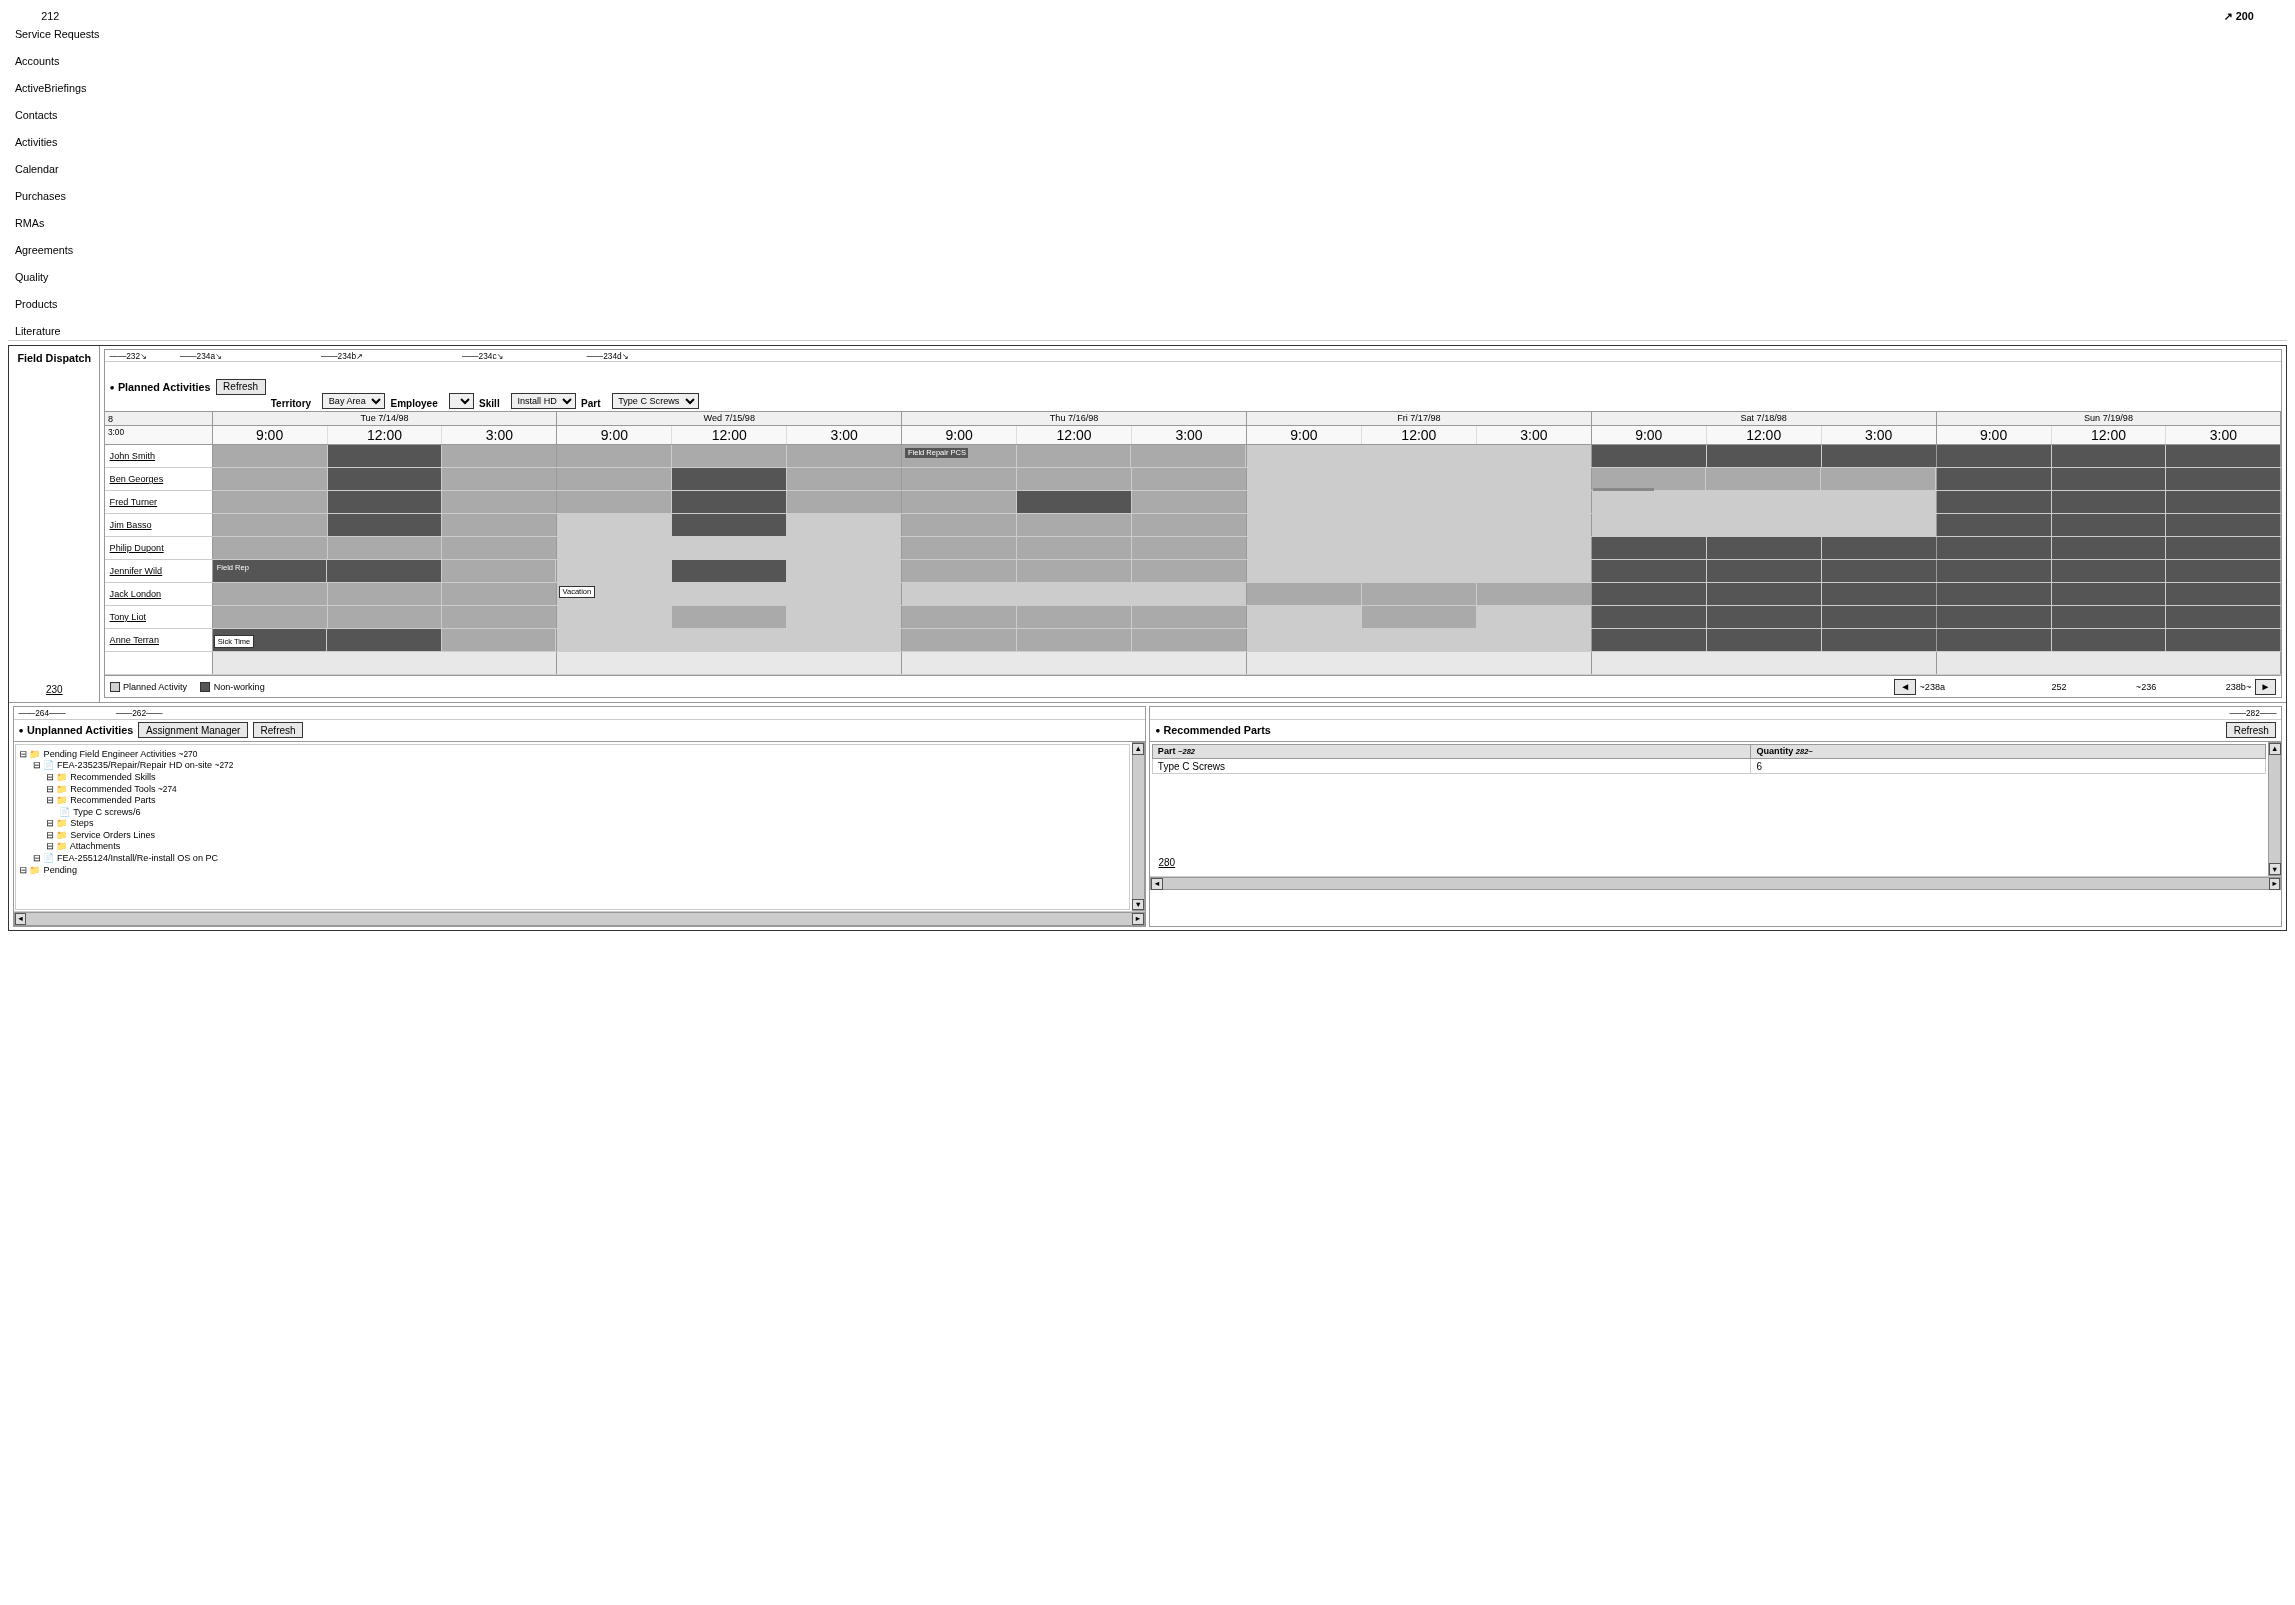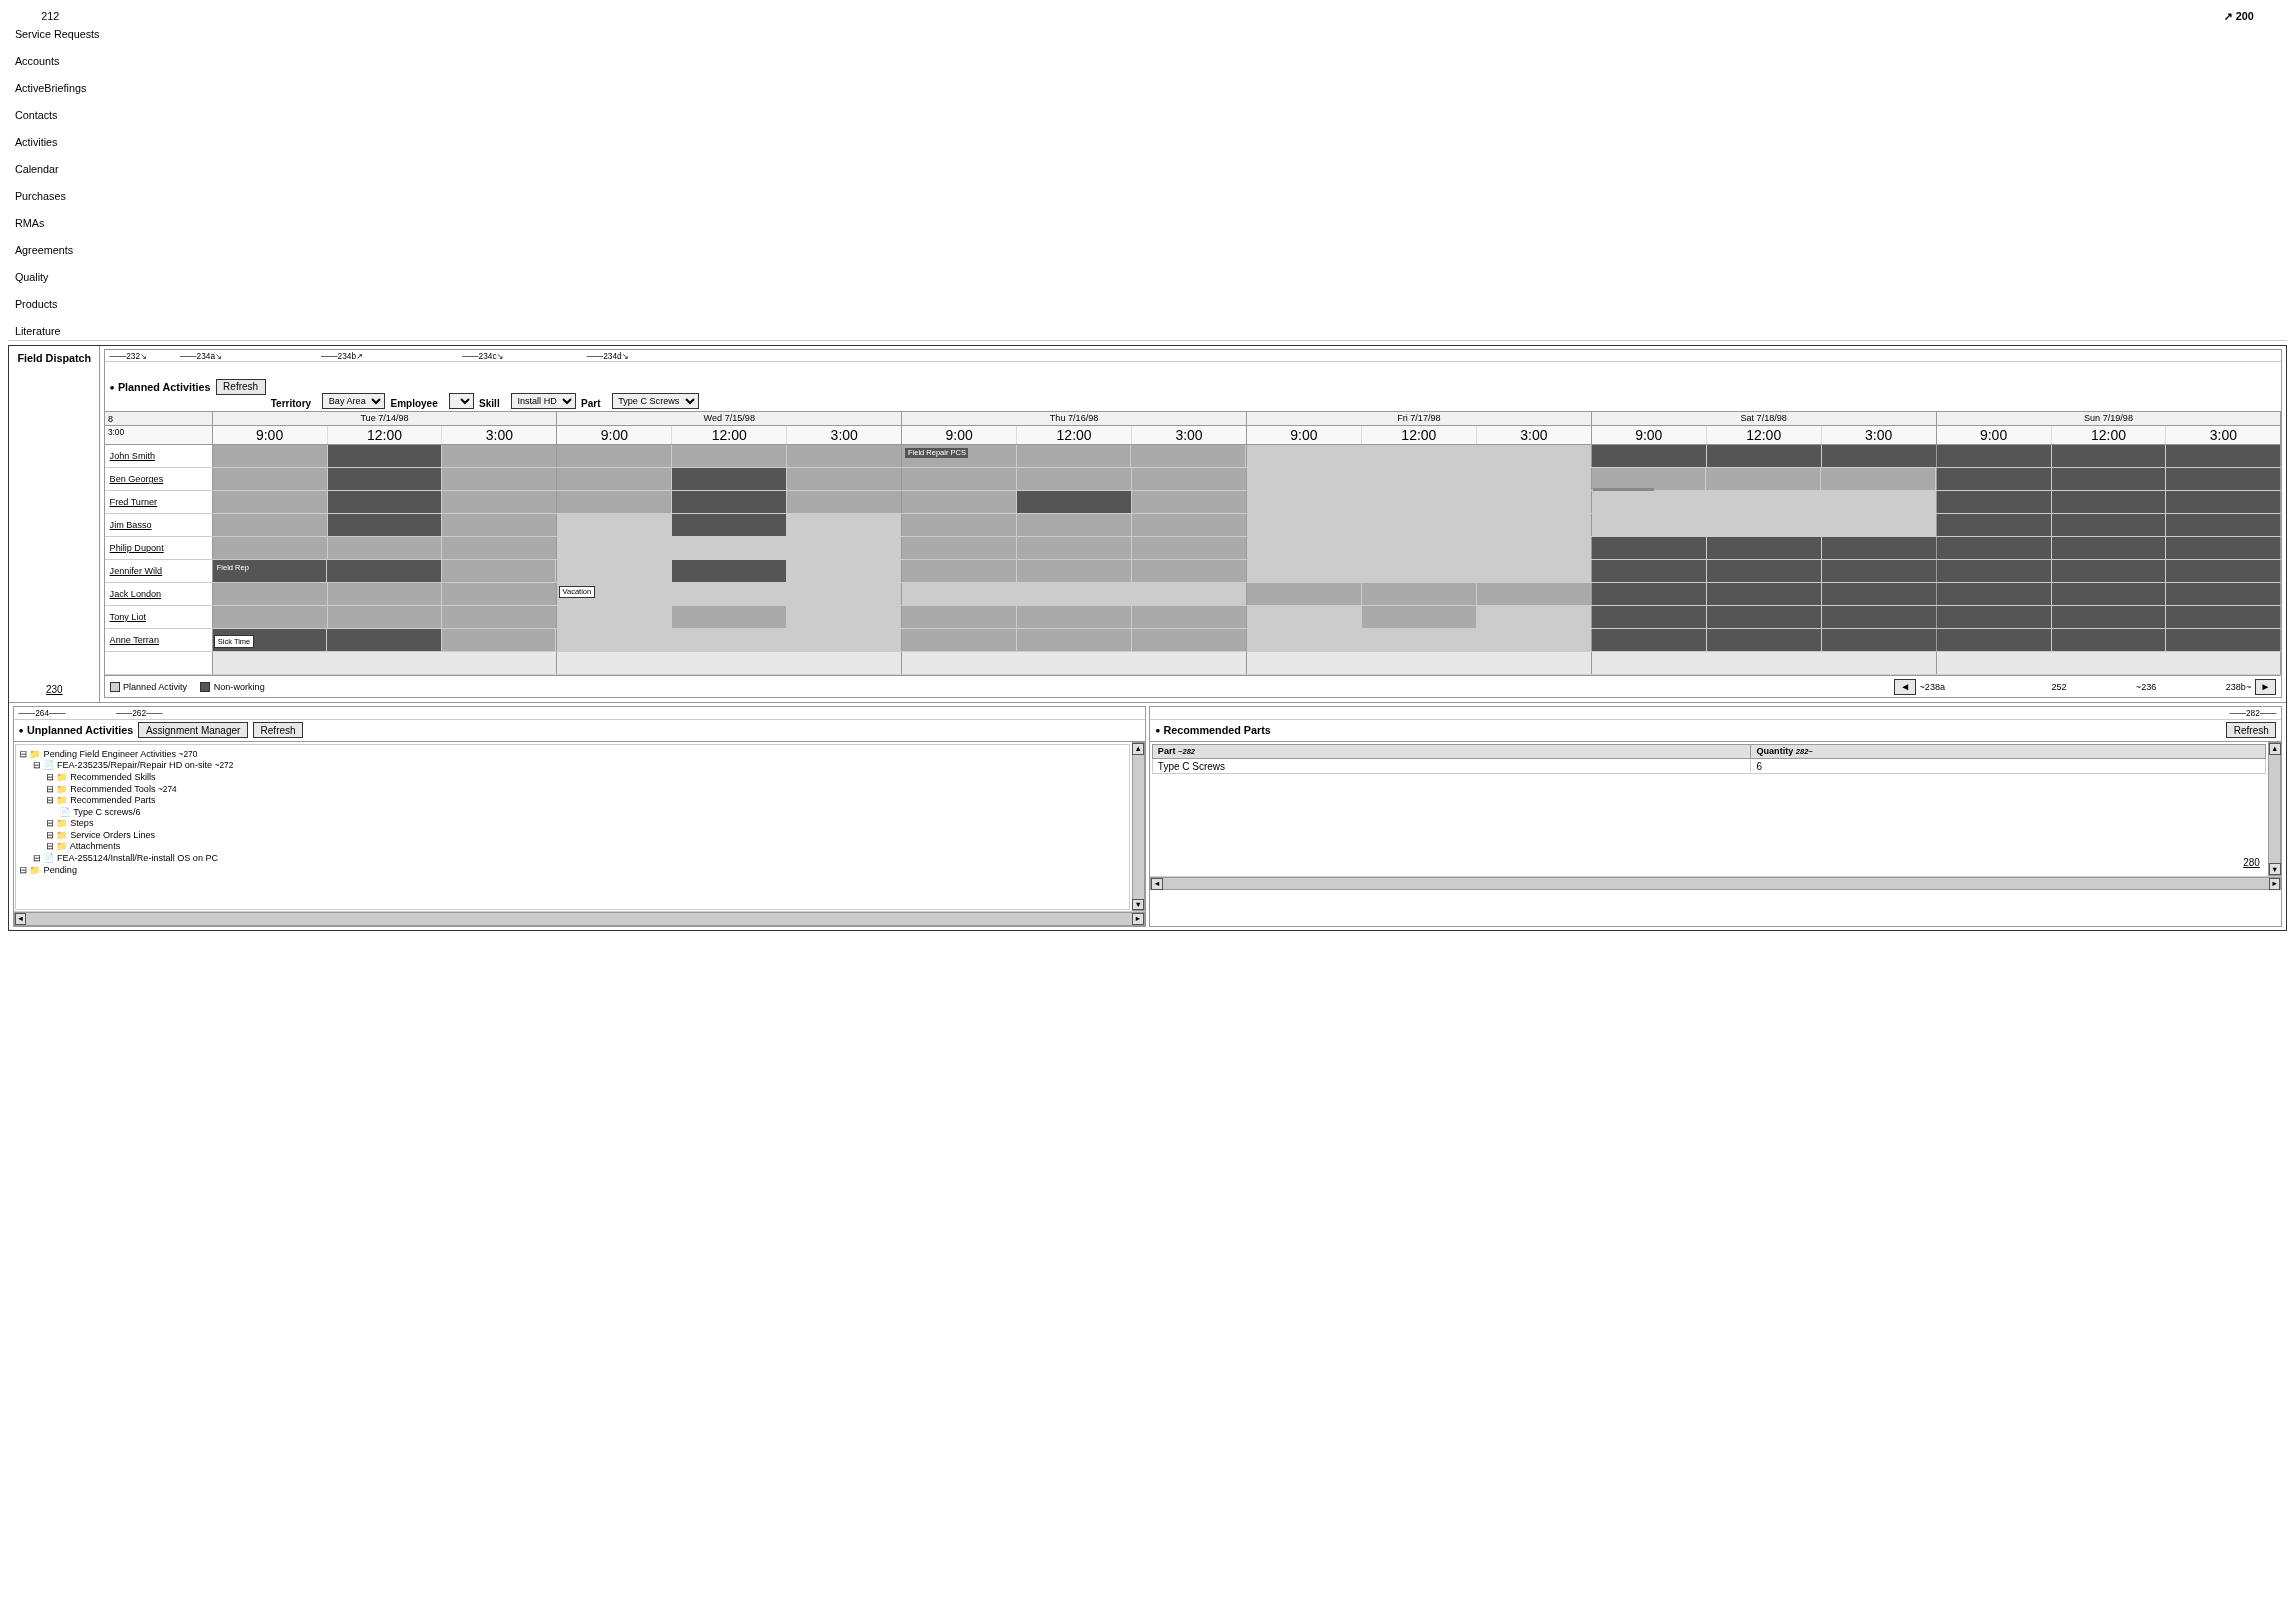--- a/index.html
+++ b/index.html
@@ -937,21 +937,21 @@
                 </th>
               </tr>
             </thead>
             <tbody>
               <tr class="table-row">
                 <td>Type C Screws</td>
                 <td>6</td>
               </tr>
             </tbody>
           </table>
-          <div style="height:100px; display:flex; align-items:flex-end; justify-content:flex-end; padding:6.6px;">
+          <div style="height:100px; display:flex; align-items:flex-end; justify-content:flex-start; padding:6.6px;">
             <span style="font-size:10px; text-decoration:underline;">280</span>
           </div>
         </div>
         <div class="vscrollbar">
           <div class="scroll-btn">▲</div>
           <div class="scroll-track"></div>
           <div class="scroll-btn">▼</div>
         </div>
       </div>
       <div style="display:flex; align-items:center; border-top:0.8px solid #ccc;">

